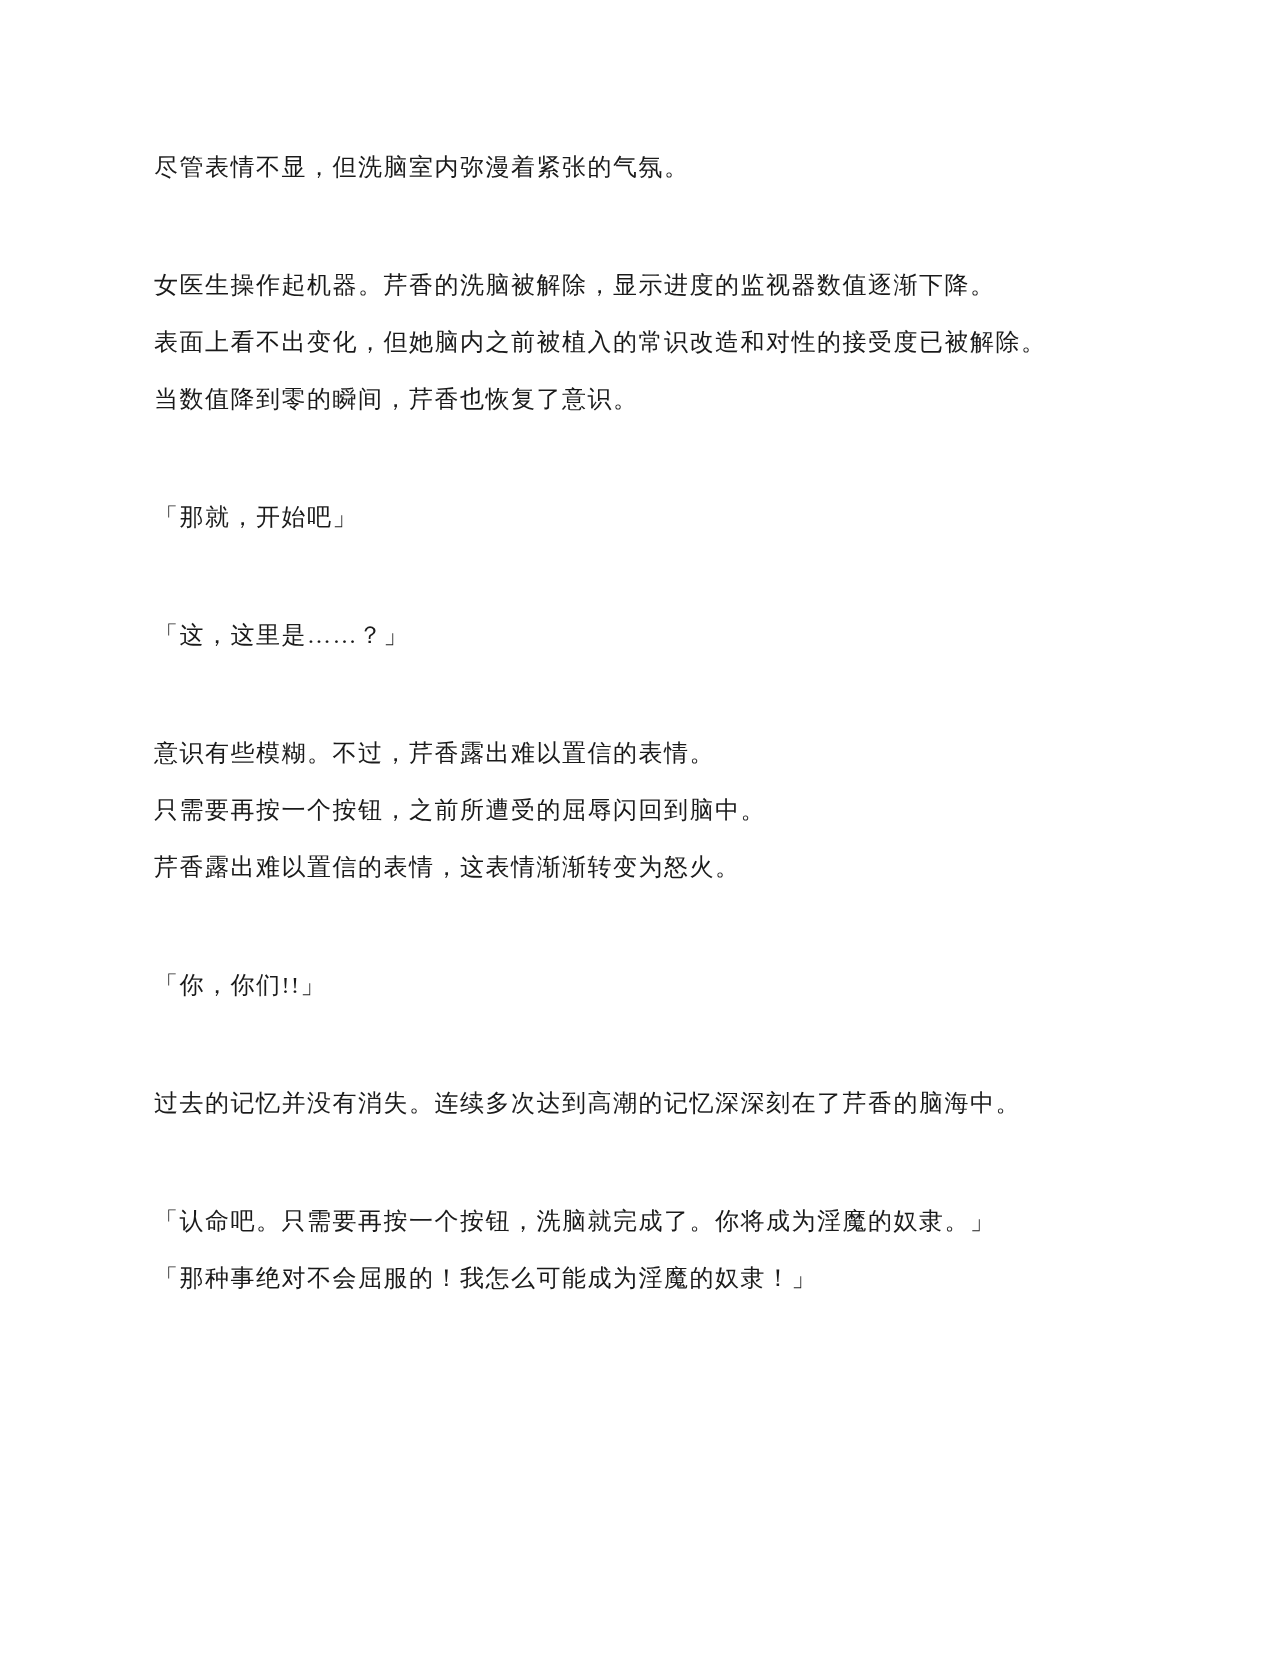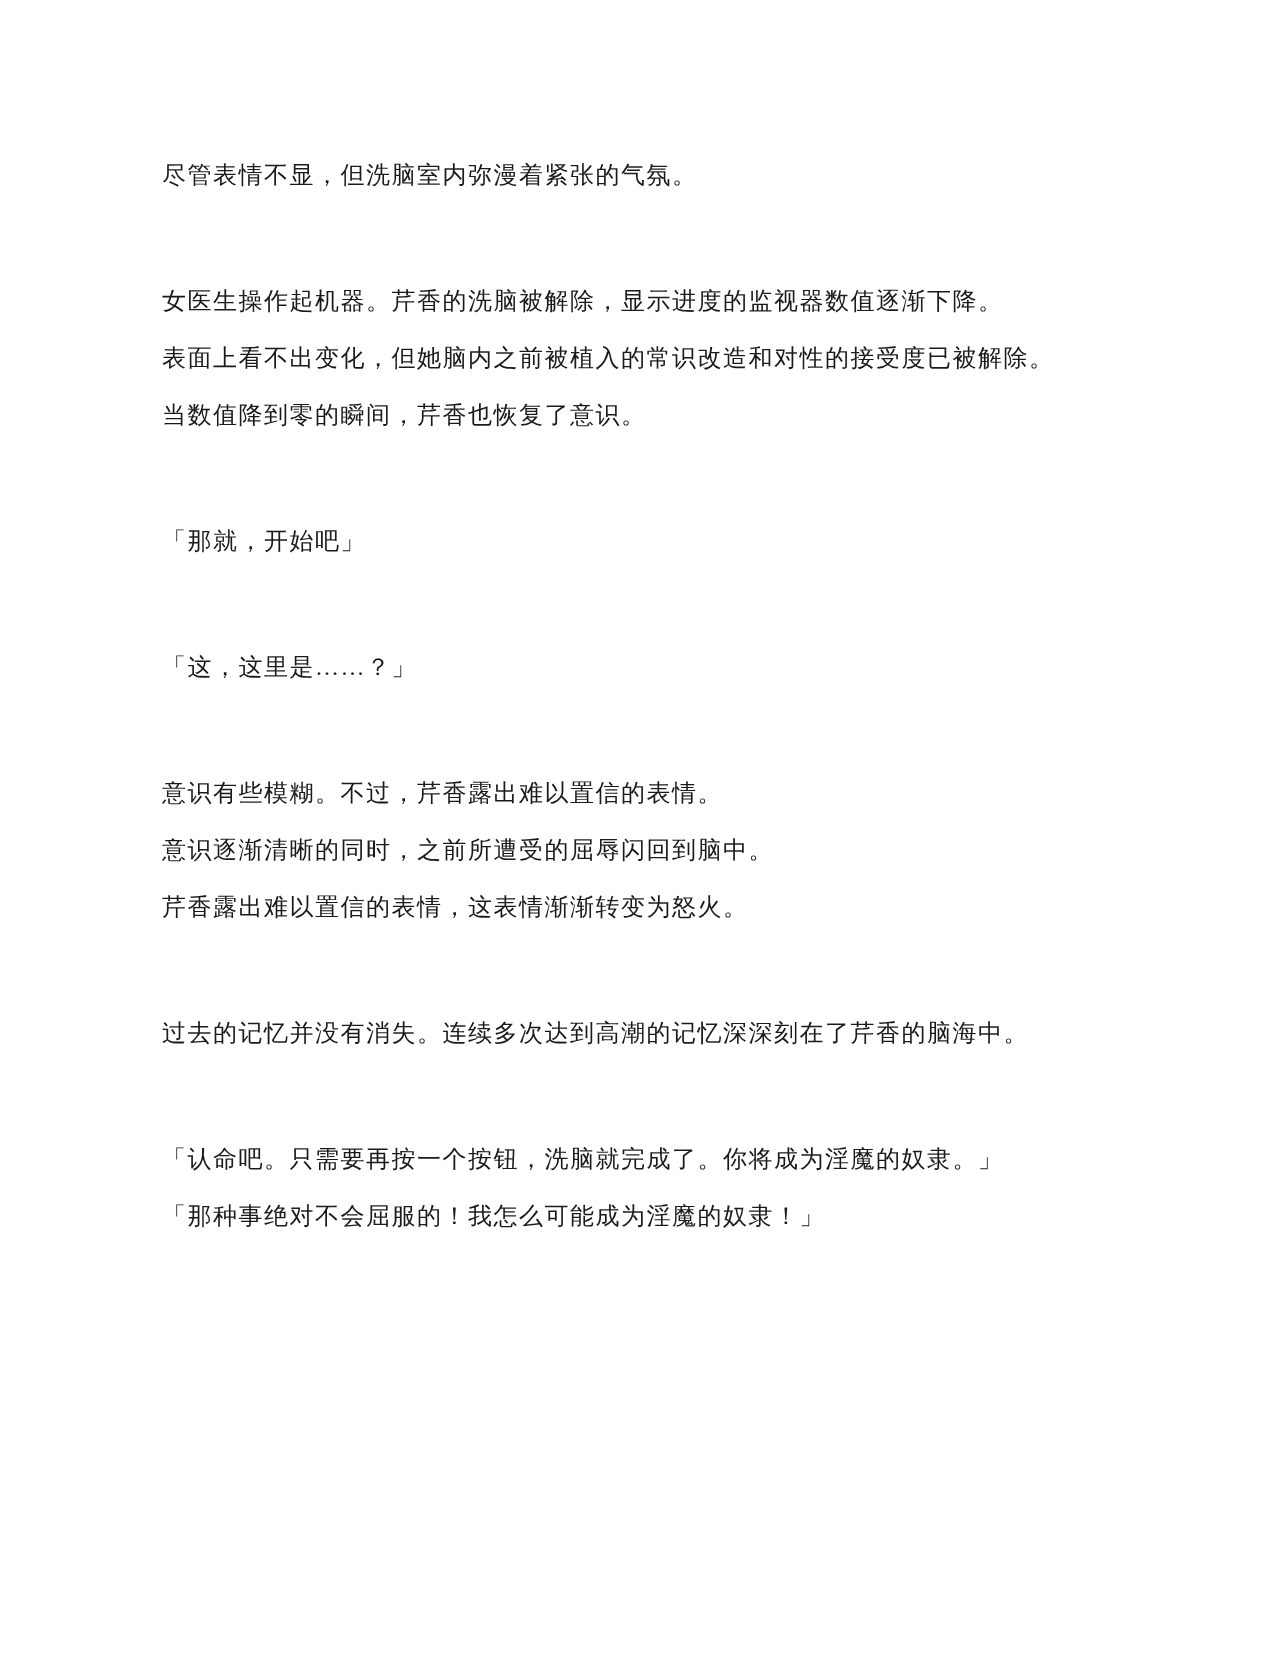--- a/index.html
+++ b/index.html
@@ -21,21 +21,21 @@
     font-family: "Liberation Serif", "DejaVu Serif", serif;
     font-size: 24px;
     line-height: 30px;
     letter-spacing: 1.5px;
     color: #1a1a1a;
   }
   .content {
     width: 1010px;
   }
   .block {
-    margin: 12px;
+    margin: 4px;
     padding-bottom: 57px;
   }
   .para {
     margin: 0 0 27px 0;
     padding: 0;
     text-align: left;
     word-break: break-all;
     overflow-wrap: break-word;
   }
 </style>
@@ -58,24 +58,27 @@
     <div class="block">
       <p class="para">「那就，开始吧」</p>
     </div>
 
     <div class="block">
       <p class="para">「这，这里是……？」</p>
     </div>
 
     <div class="block">
       <p class="para">意识有些模糊。不过，芹香露出难以置信的表情。</p>
-      <p class="para">意识逐渐清晰的同时，之前所遭受的屈辱闪回到脑中。</p>
+      <p class="para">只需要再按一个按钮，之前所遭受的屈辱闪回到脑中。</p>
       <p class="para">芹香露出难以置信的表情，这表情渐渐转变为怒火。</p>
     </div>
 
+    <div class="block">
+      <p class="para">「你，你们!!」</p>
+    </div>
 
 
     <div class="block">
       <p class="para">过去的记忆并没有消失。连续多次达到高潮的记忆深深刻在了芹香的脑海中。</p>
     </div>
 
     <div class="block">
       <p class="para">「认命吧。只需要再按一个按钮，洗脑就完成了。你将成为淫魔的奴隶。」</p>
       <p class="para">「那种事绝对不会屈服的！我怎么可能成为淫魔的奴隶！」</p>
     </div>

